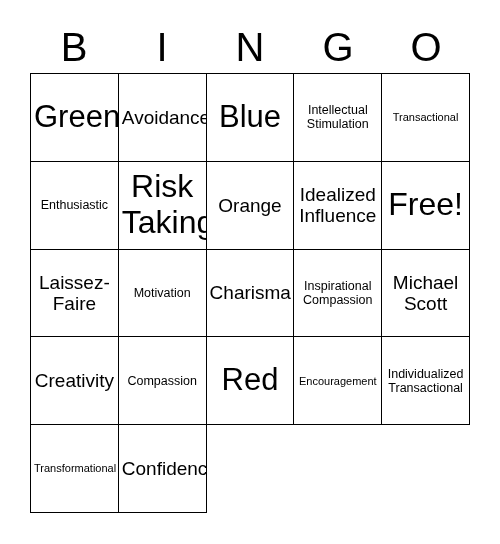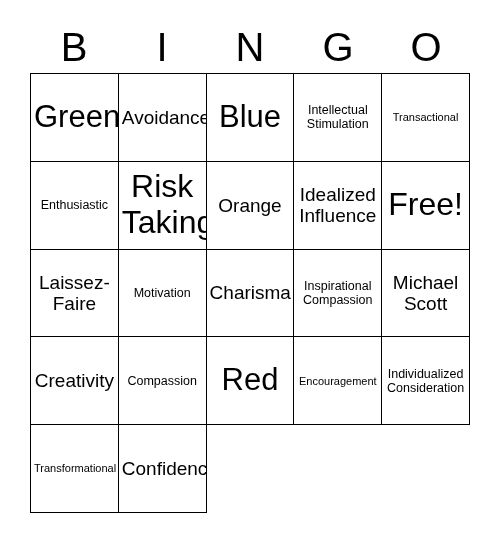--- a/index.html
+++ b/index.html
@@ -163,21 +163,21 @@
       </div>
 
     <div class="cell fs-xl">
         <span class="cell-text">Red</span>
       </div>
     <div class="cell fs-xxs">
         <span class="cell-text">Encouragement</span>
       </div>
     <div class="cell fs-xs">
         <span class="cell-text">Individualized
-Consideration</span>
+Transactional</span>
       </div>
     <div class="cell fs-xxs">
         <span class="cell-text">Transformational</span>
       </div>
     <div class="cell fs-md">
         <span class="cell-text">Confidence</span>
       </div>
   </div>
 
 </div>

